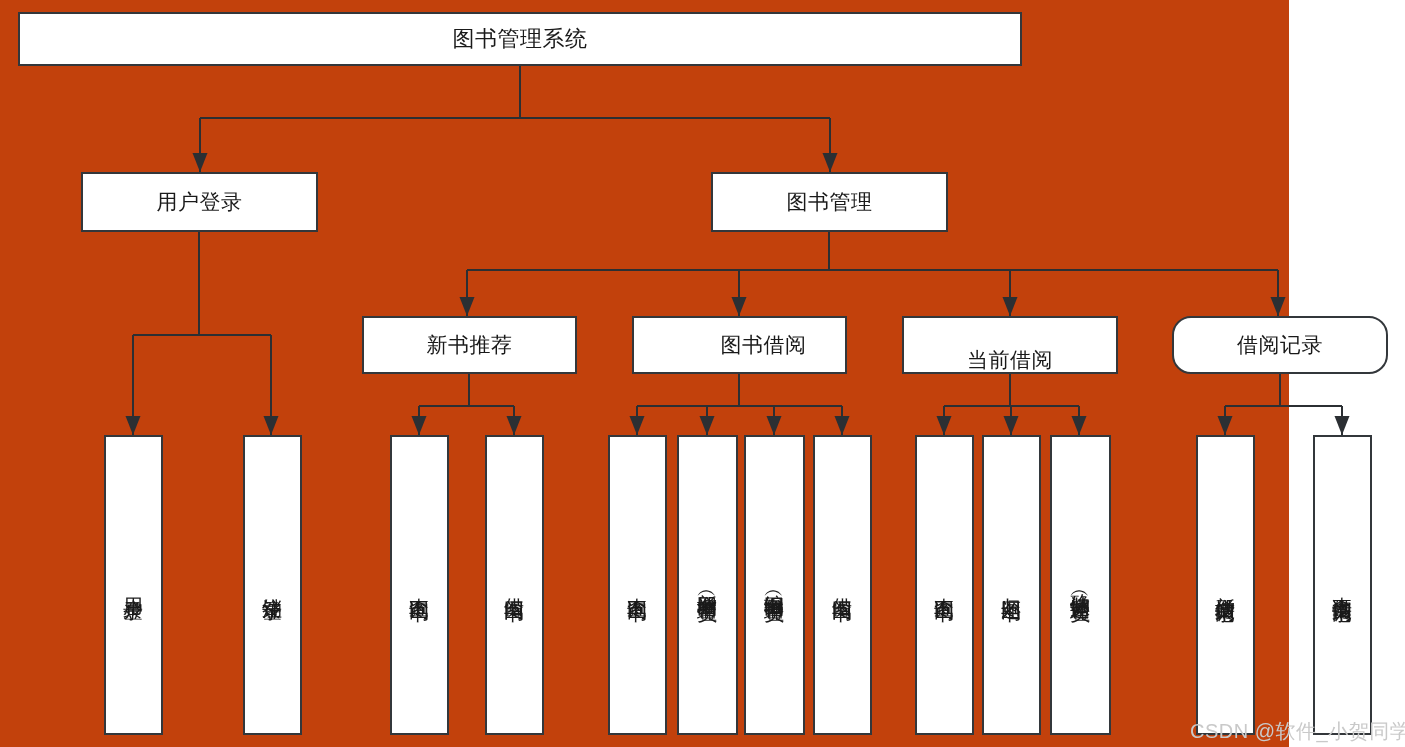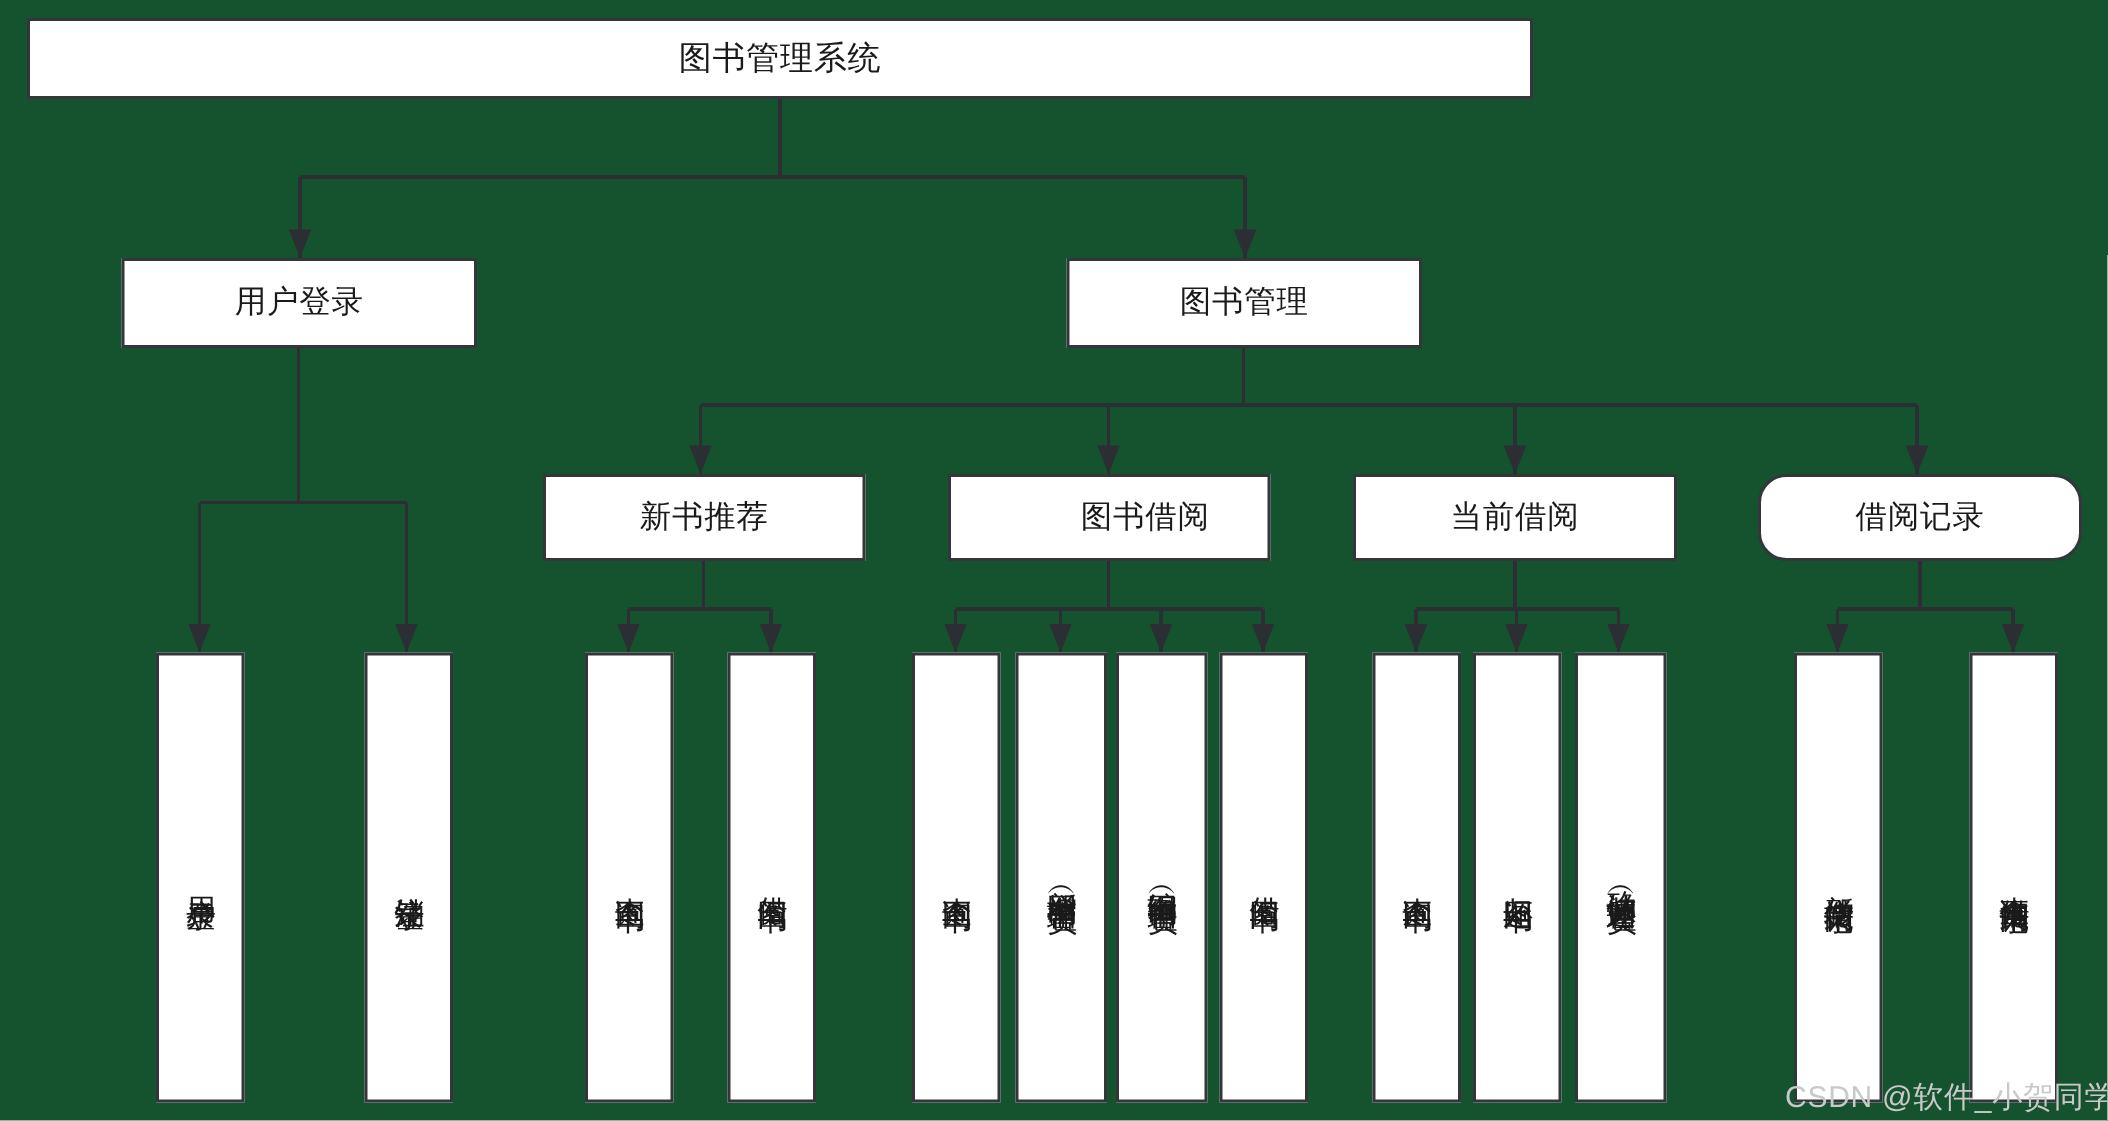--- a/index.html
+++ b/index.html
@@ -8,23 +8,23 @@
     background: #ffffff;
   }
   body {
     width: 1405px;
     height: 747px;
     font-family: "Liberation Sans", "DejaVu Sans", sans-serif;
     overflow: hidden;
   }
   #diagram-root {
     position: relative;
-    width: 1405px;
+    width: 1289px;
     height: 747px;
-    background: #14532d;
+    background: #c2410c;
   }
   svg.connectors {
     position: absolute;
     left: 0;
     top: 0;
     width: 1405px;
     height: 747px;
     pointer-events: none;
   }
   .node {
@@ -131,21 +131,21 @@
       </div>
       <div class="node" style="left: 711px; top: 172px; width: 237px; height: 60px; border-color: rgb(51, 55, 59); background: rgb(255, 255, 255);">
         <span class="node-label" style="color: rgb(26, 26, 26);">图书管理</span>
       </div>
       <div class="node" style="left: 362px; top: 316px; width: 215px; height: 58px; border-color: rgb(51, 55, 59); background: rgb(255, 255, 255);">
         <span class="node-label" style="color: rgb(26, 26, 26);">新书推荐</span>
       </div>
       <div class="node" style="left: 632px; top: 316px; width: 215px; height: 58px; border-color: rgb(51, 55, 59); background: rgb(255, 255, 255);">
         <span class="node-label" style="color: rgb(26, 26, 26); margin-left: 48px;">图书借阅</span>
       </div>
-      <div class="node" style="left: 902px; top: 316px; width: 216px; height: 58px; border-color: rgb(51, 55, 59); background: rgb(255, 255, 255);">
+      <div class="node" style="left: 902px; top: 316px; width: 216px; height: 58px; border-color: rgb(51, 55, 59); background: rgb(255, 255, 255); align-items: flex-end;">
         <span class="node-label" style="color: rgb(26, 26, 26);">当前借阅</span>
       </div>
       <div class="node" style="left: 1172px; top: 316px; width: 216px; height: 58px; border-color: rgb(51, 55, 59); background: rgb(255, 255, 255); border-radius: 19px;">
         <span class="node-label" style="color: rgb(26, 26, 26);">借阅记录</span>
       </div>
       <div class="node vertical" style="left: 104px; top: 435px; width: 59px; height: 300px; border-color: rgb(51, 55, 59); background: rgb(255, 255, 255);">
         <span class="node-label" style="color: rgb(26, 26, 26);">用户登录</span>
       </div>
       <div class="node vertical" style="left: 243px; top: 435px; width: 59px; height: 300px; border-color: rgb(51, 55, 59); background: rgb(255, 255, 255);">
         <span class="node-label" style="color: rgb(26, 26, 26);">注销登录</span>

